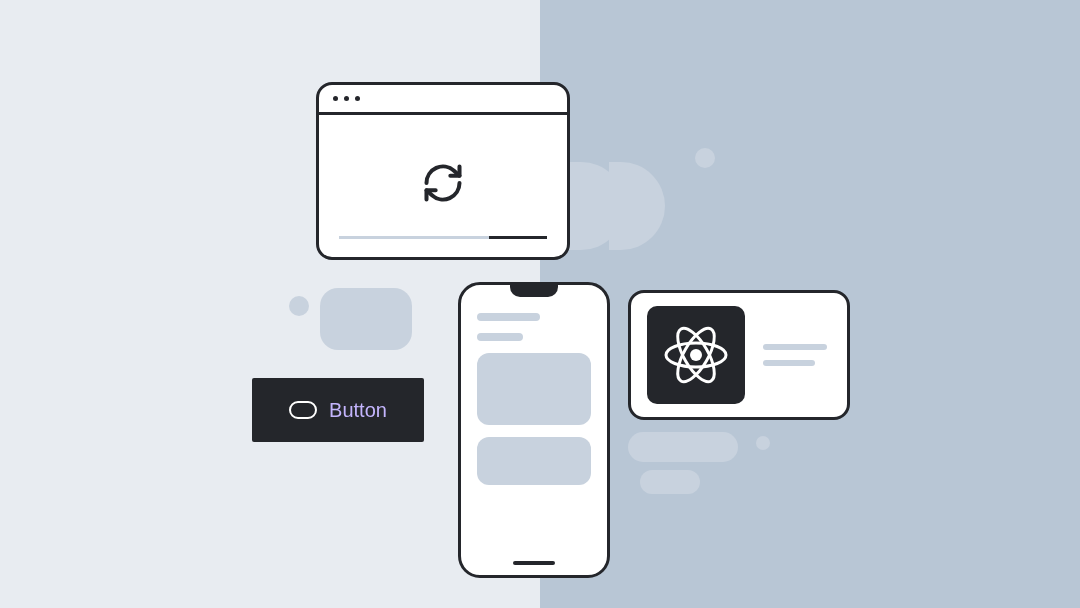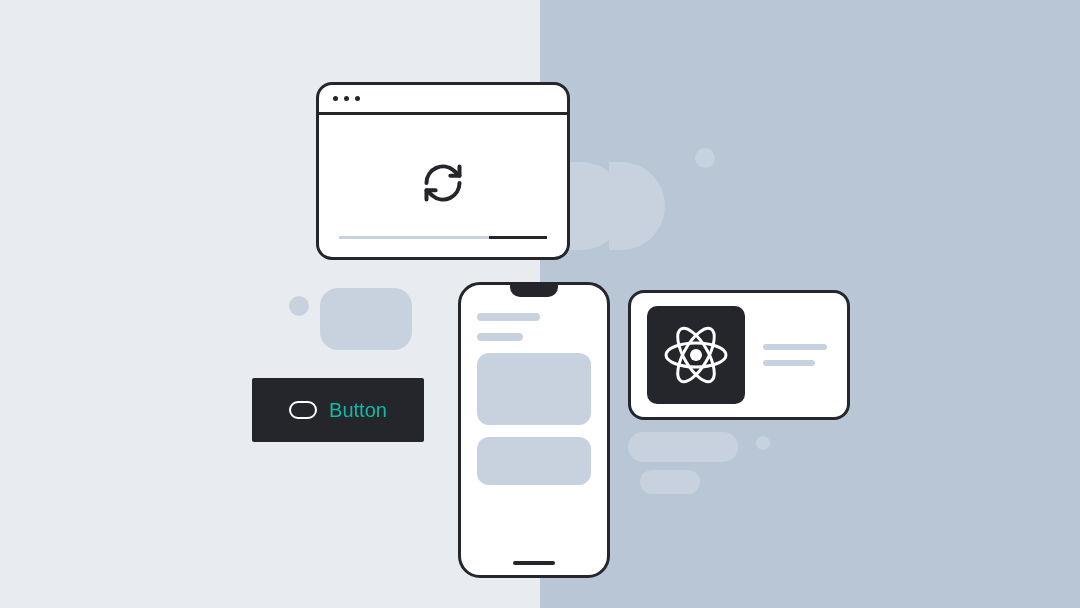--- a/index.html
+++ b/index.html
@@ -17,21 +17,21 @@
   .refresh-wrap { position: absolute; left: 50%; top: 58%; transform: translate(-50%,-50%); }
   .progress-track { position: absolute; left: 20px; right: 20px; bottom: 18px; height: 3px; background: #C8D2DE; }
   .progress-fill  { position: absolute; right: 0; top: 0; height: 3px; width: 28%; background: #24262B; }
 
   .halfpill { position: absolute; left: 569px; top: 162px; width: 56px; height: 88px; border-top-right-radius: 56px; border-bottom-right-radius: 56px; background: #C8D2DE; }
   .halfpill.two { left: 609px; }
   .circle-sm { position: absolute; width: 20px; height: 20px; border-radius: 50%; background: #C8D2DE; }
 
   .placeholder-card { position: absolute; border-radius: 18px; background: #C8D2DE; }
 
-  .button-chip { position: absolute; left: 252px; top: 378px; width: 172px; height: 64px; border-radius: 2px; display: flex; align-items: center; justify-content: center; gap: 12px; color: #14b8a6; font-size: 20px; font-weight: 500; }
+  .button-chip { position: absolute; left: 252px; top: 378px; width: 172px; height: 64px; border-radius: 2px; display: flex; align-items: center; justify-content: center; gap: 12px; color: #c4b5fd; font-size: 20px; font-weight: 500; }
   .button-chip .toggle { width: 28px; height: 18px; border: 2.5px solid #fff; border-radius: 18px; }
 
   .react-card { position: absolute; left: 628px; top: 290px; width: 222px; height: 130px; display: flex; align-items: center; padding: 16px; gap: 18px; }
   .react-tile { width: 98px; height: 98px; border-radius: 10px; display: flex; align-items: center; justify-content: center; flex: 0 0 98px; }
   .react-lines { display: flex; flex-direction: column; gap: 10px; }
   .line { height: 6px; border-radius: 3px; background: #C8D2DE; }
 
   .phone { position: absolute; left: 458px; top: 282px; width: 152px; height: 296px; border: 3px solid #24262B; border-radius: 22px; background: #fff; bottom: 0; }
   .notch { position: absolute; top: -1px; left: 50%; transform: translateX(-50%); width: 48px; height: 13px; border-bottom-left-radius: 10px; border-bottom-right-radius: 10px; background: #24262B; }
   .phone-inner { padding: 28px 16px 0 16px; display: flex; flex-direction: column; gap: 12px; }

